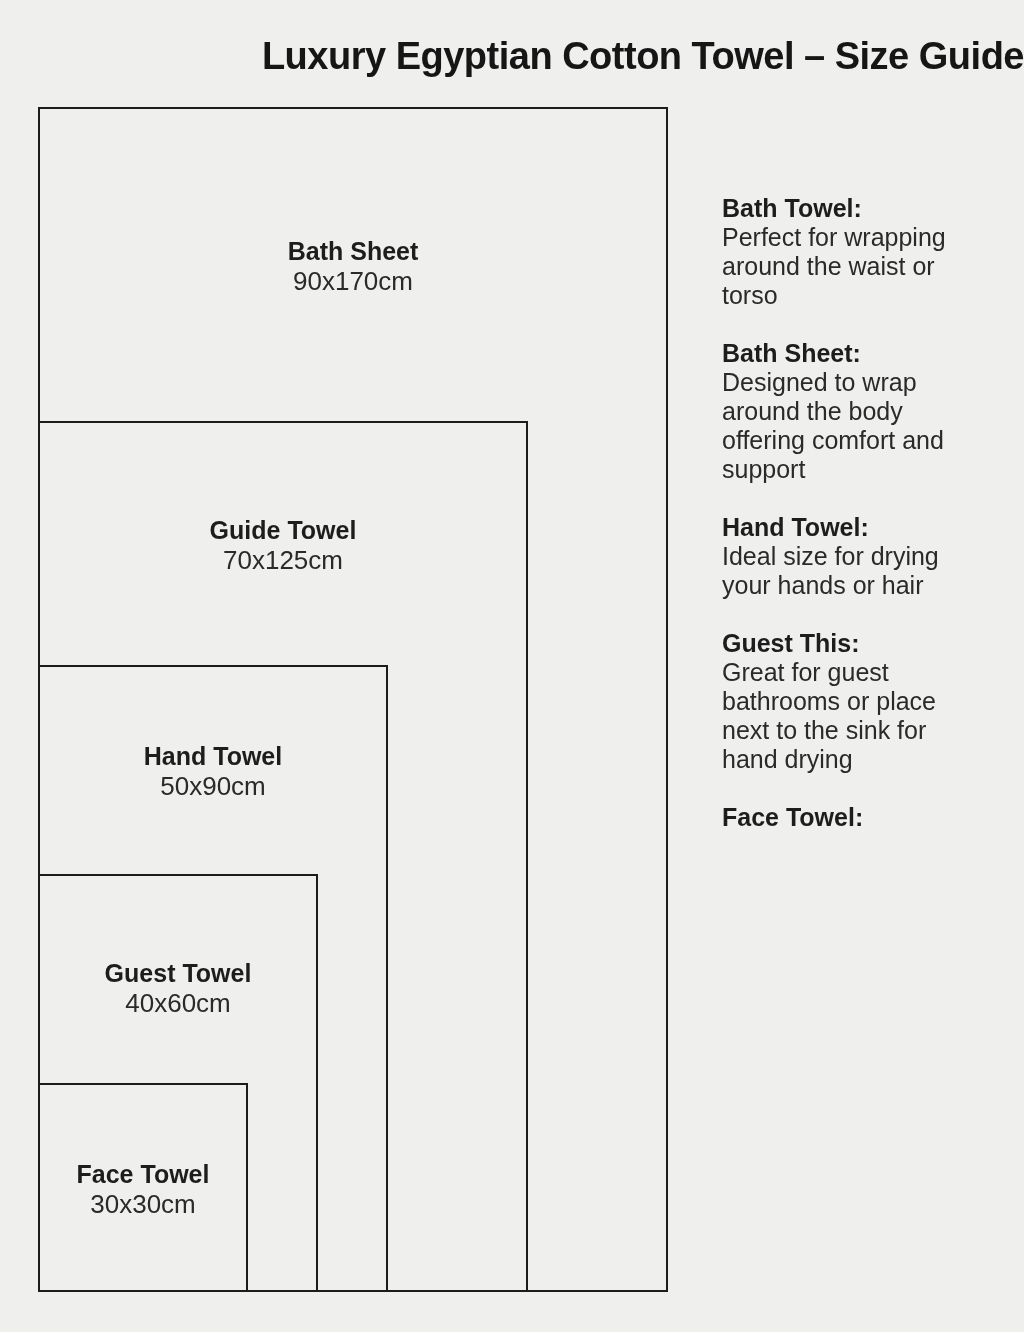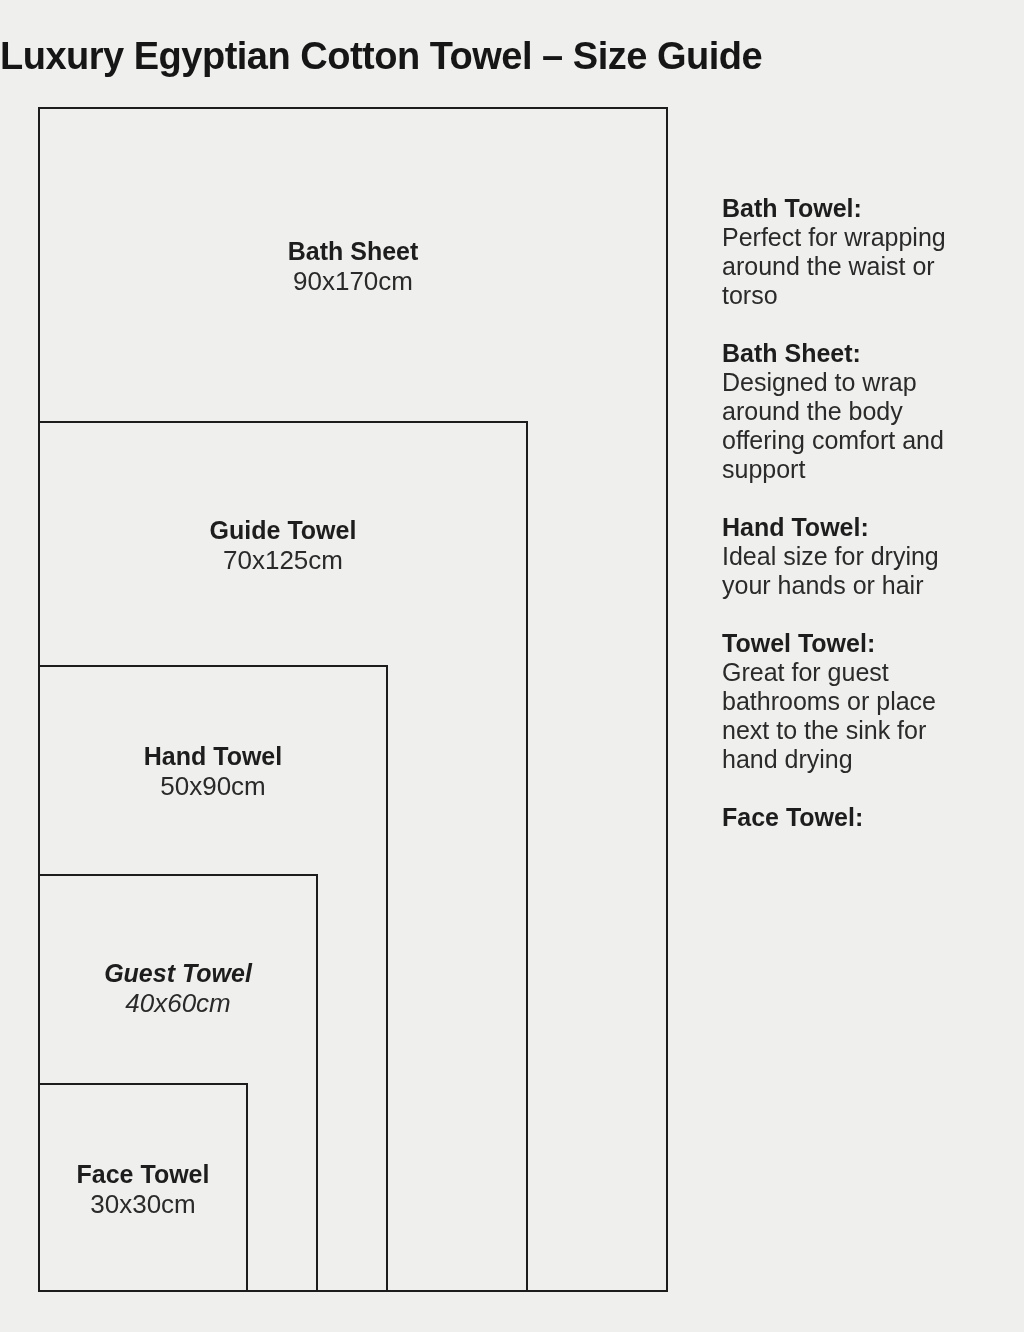--- a/index.html
+++ b/index.html
@@ -11,21 +11,21 @@
     background: #efefed;
     font-family: "Liberation Sans", sans-serif;
     color: #1d1d1d;
     overflow: hidden;
   }
   .page-title {
     position: absolute;
     top: 33px;
     left: 0;
     width: 100%;
-    text-align: left;
+    text-align: right;
     font-size: 38px;
     font-weight: bold;
     line-height: 46px;
     letter-spacing: -0.5px;
     color: #161616;
   }
   .size-box {
     position: absolute;
     box-sizing: border-box;
     border: 2px solid #1c1c1c;
@@ -95,21 +95,21 @@
           <div class="towel-size">70x125cm</div>
         </div>
       </div>
       <div class="size-box" style="left: 38px; top: 664.7px; width: 350px; height: 627.3px; border-color: rgb(28, 28, 28);">
         <div class="label-zone" style="height: 209.1px;">
           <div class="towel-name">Hand Towel</div>
           <div class="towel-size">50x90cm</div>
         </div>
       </div>
       <div class="size-box" style="left: 38px; top: 873.8px; width: 280px; height: 418.2px; border-color: rgb(28, 28, 28);">
-        <div class="label-zone" style="height: 224px; font-style: italic;">
+        <div class="label-zone" style="height: 224px;">
           <div class="towel-name">Guest Towel</div>
           <div class="towel-size">40x60cm</div>
         </div>
       </div>
       <div class="size-box" style="left: 38px; top: 1082.9px; width: 210px; height: 209.1px; border-color: rgb(28, 28, 28);">
         <div class="label-zone" style="height: 209.1px;">
           <div class="towel-name">Face Towel</div>
           <div class="towel-size">30x30cm</div>
         </div>
       </div>
@@ -127,21 +127,21 @@
 around the body
 offering comfort and
 support</div>
       </div>
       <div class="desc-section">
         <div class="desc-heading">Hand Towel:</div>
         <div class="desc-body">Ideal size for drying
 your hands or hair</div>
       </div>
       <div class="desc-section">
-        <div class="desc-heading">Towel Towel:</div>
+        <div class="desc-heading">Guest This:</div>
         <div class="desc-body">Great for guest
 bathrooms or place
 next to the sink for
 hand drying</div>
       </div>
       <div class="desc-section">
         <div class="desc-heading">Face Towel:</div>
       </div>
     </div>
 </div>

